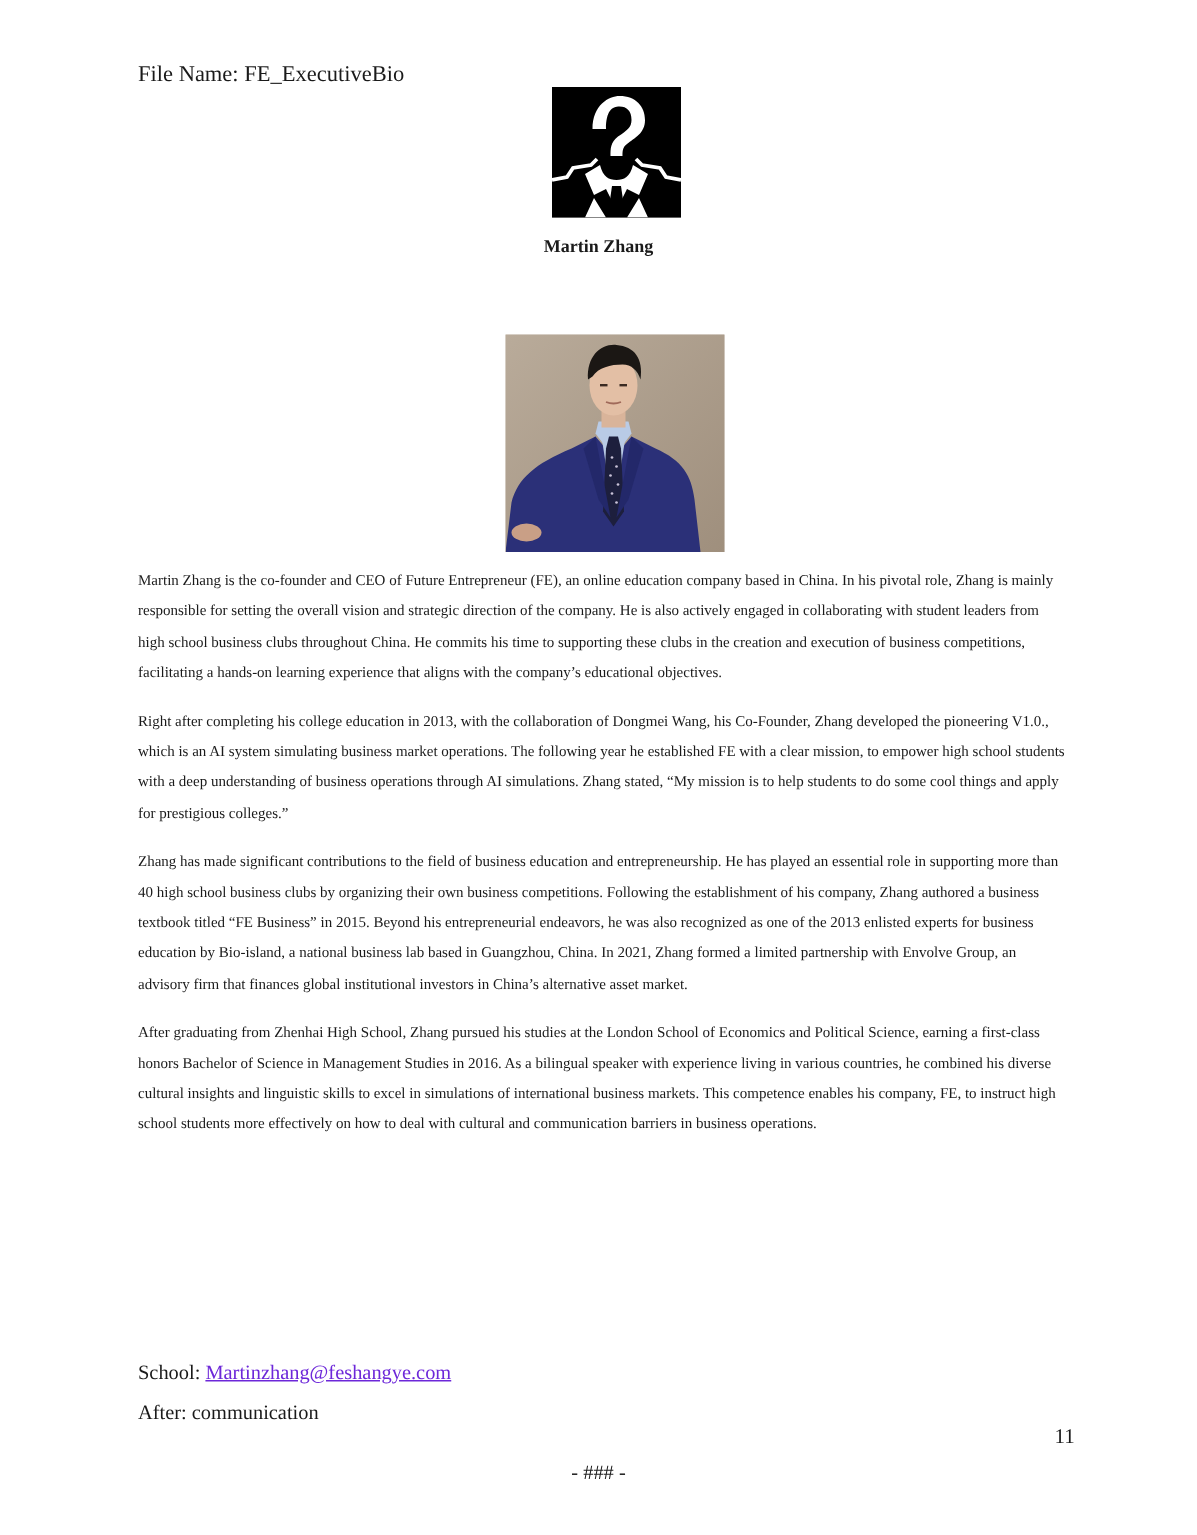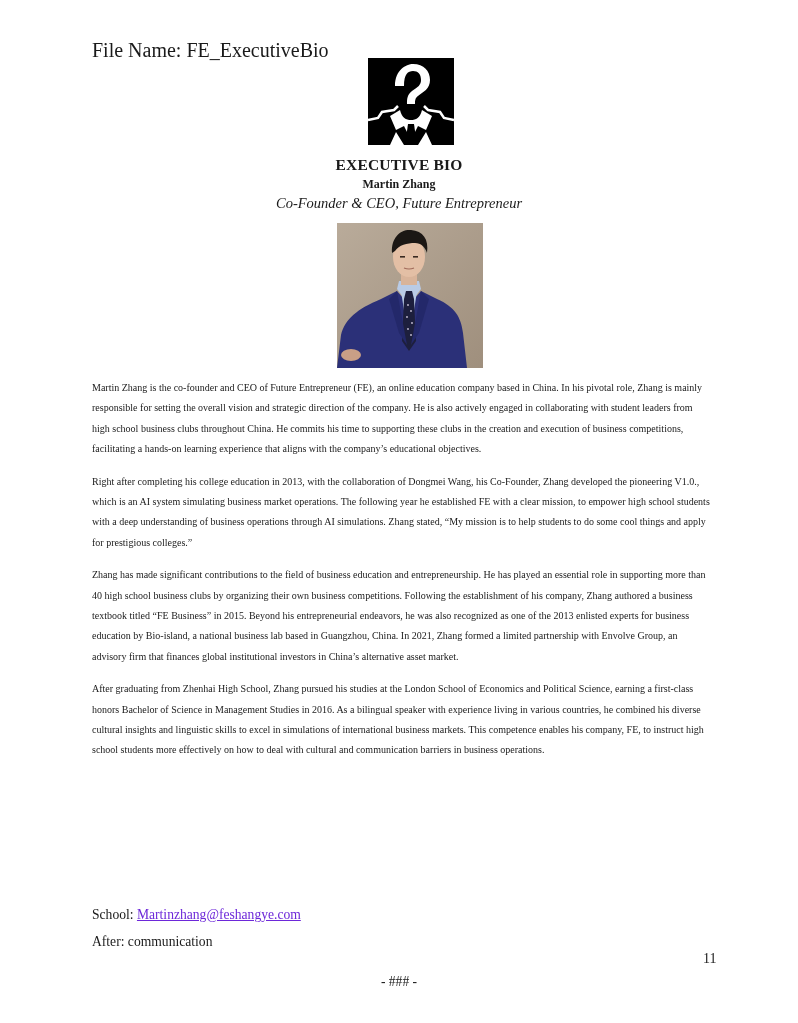--- a/index.html
+++ b/index.html
@@ -12,21 +12,21 @@
       height: 1023px;
       position: relative;
       overflow: hidden;
       font-family: "Liberation Serif", "DejaVu Serif", serif;
       color: #1a1a1a;
     }
     .file-name {
       position: absolute;
       left: 92px;
       top: 41px;
-      font-size: 20px;
+      font-size: 15px;
       line-height: 18px;
     }
     .logo {
       position: absolute;
       left: 368px;
       top: 58px;
       width: 86px;
       height: 87px;
       background: #000;
     }
@@ -123,23 +123,21 @@
 
     <path d="M22 58 L32 52 C34 60 38 62 43 62 C48 62 52 60 54 52 L64 58 L58 72 L50 68 L46 76 L43 74 L40 76 L36 68 L28 72 Z" fill="#fff"></path>
     <circle cx="43" cy="54" r="5" fill="#000"></circle>
 
     <path d="M40 66 L46 66 L48 80 L43 86 L38 80 Z" fill="#000"></path>
     <path d="M28 74 L36 87 L22 87 Z M58 74 L50 87 L64 87 Z" fill="#fff"></path>
   </svg>
 </div>
 
 <div class="header-block">
-  <div class="doc-title">EXECUTIVE BIO</div>
   <div class="person-name">Martin Zhang</div>
-  <div class="person-role">Co-Founder &amp; CEO, Future Entrepreneur</div>
 </div>
 
 <div class="photo">
   <svg viewBox="0 0 146 145" xmlns="http://www.w3.org/2000/svg">
     <defs>
       <linearGradient id="bg" x1="0" y1="0" x2="1" y2="1">
         <stop offset="0" stop-color="#b9ab9a"></stop>
         <stop offset="1" stop-color="#9f8f7d"></stop>
       </linearGradient>
     </defs>

